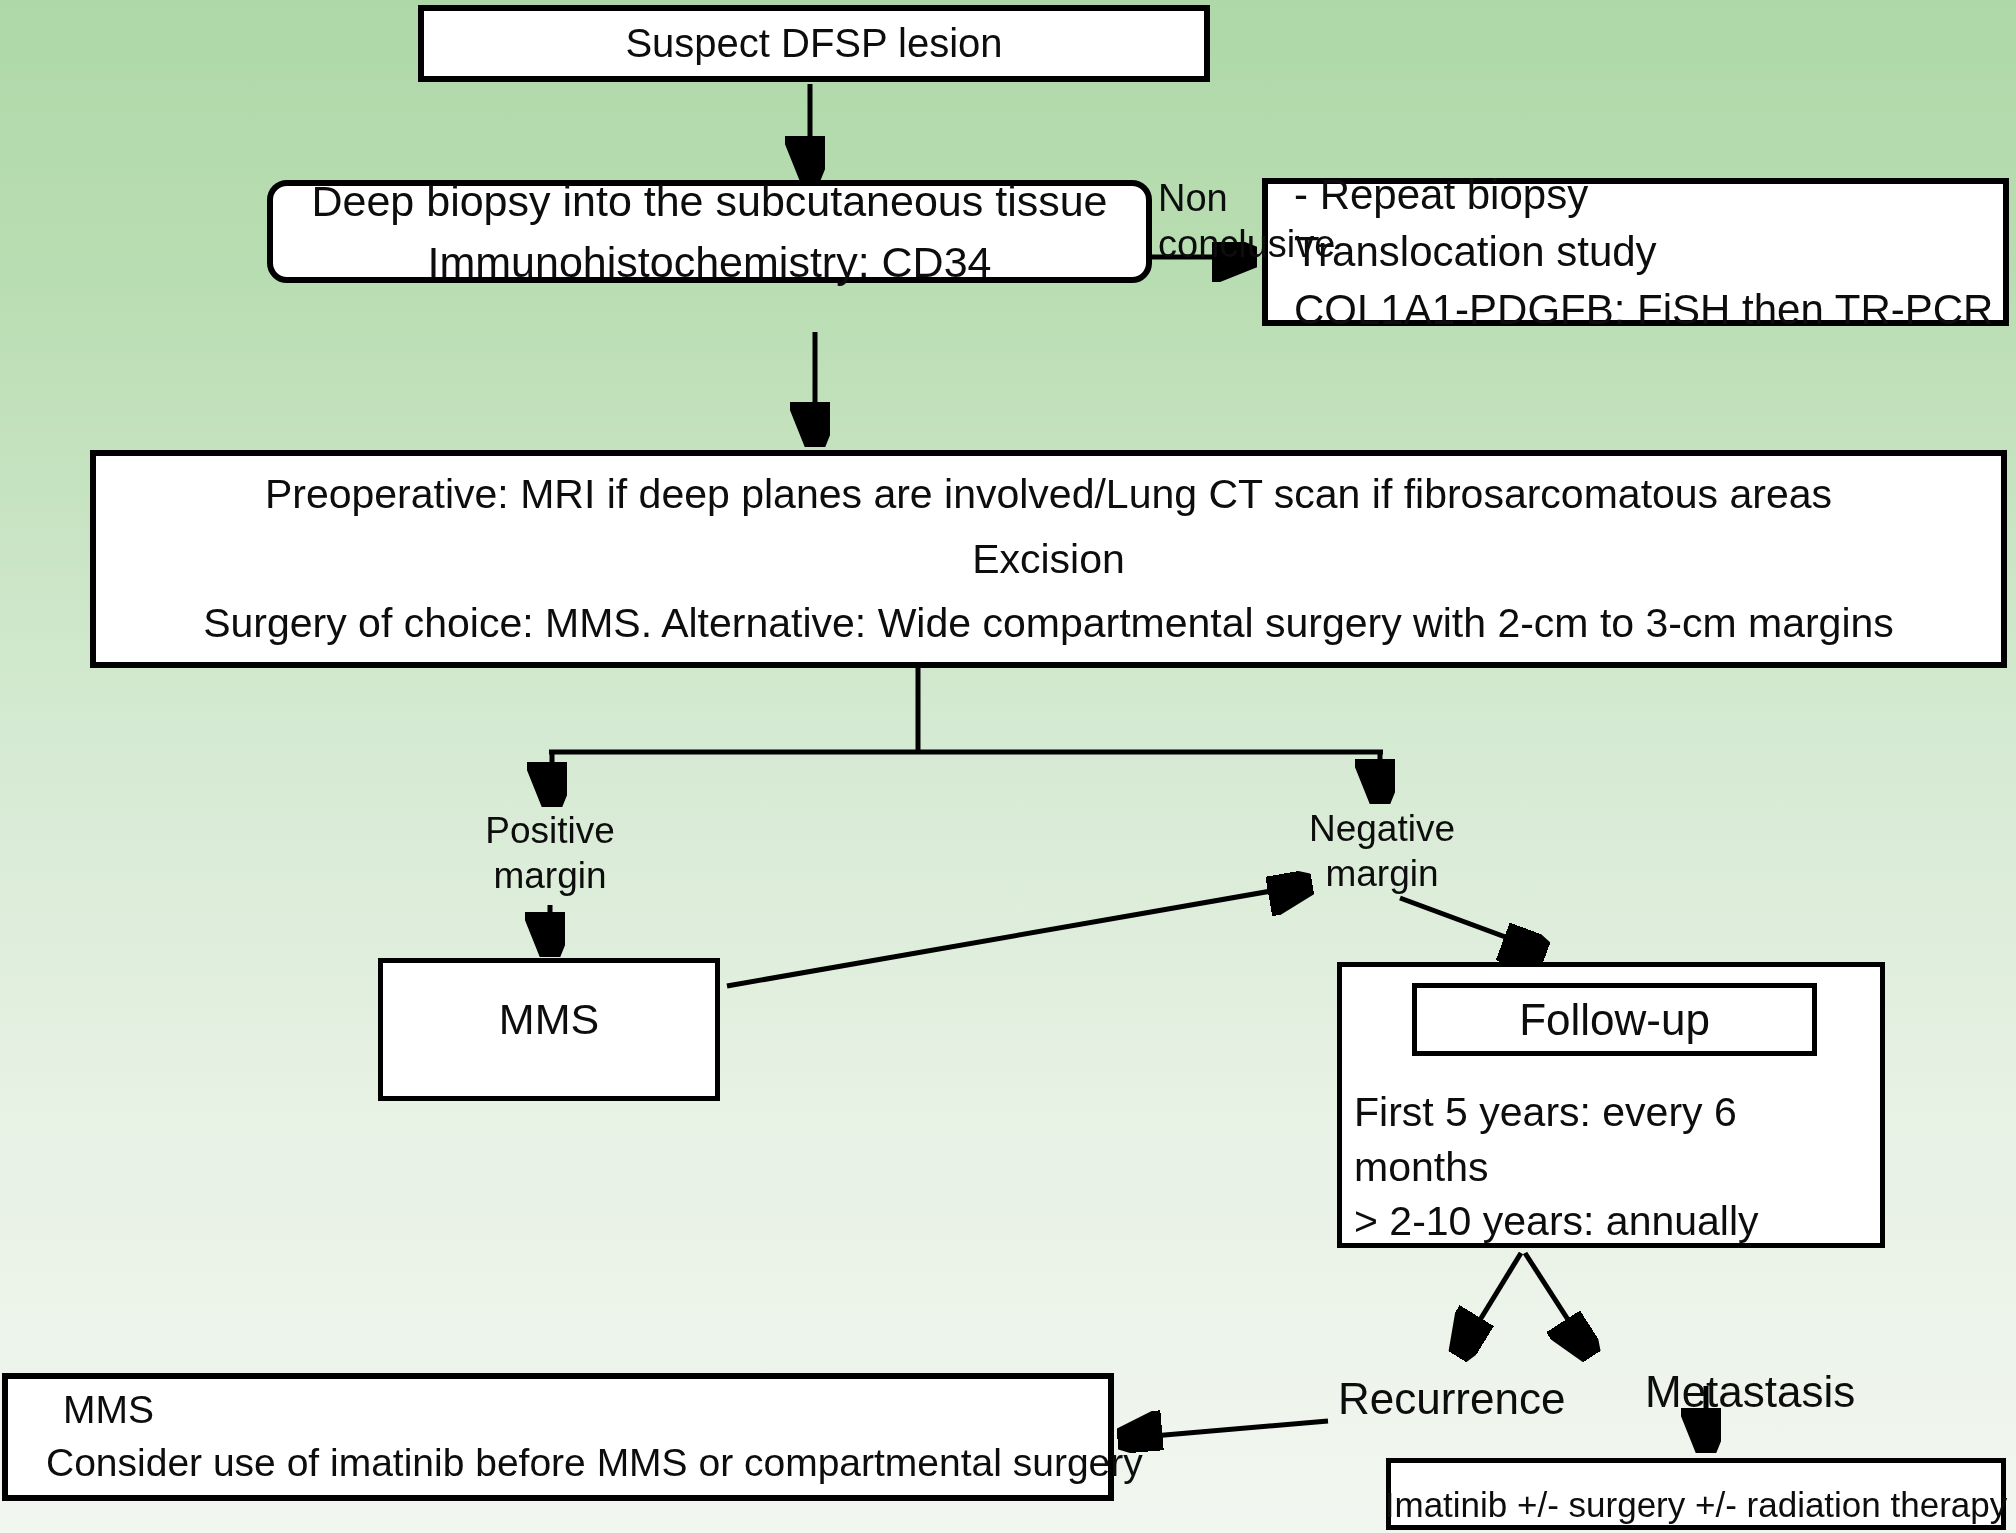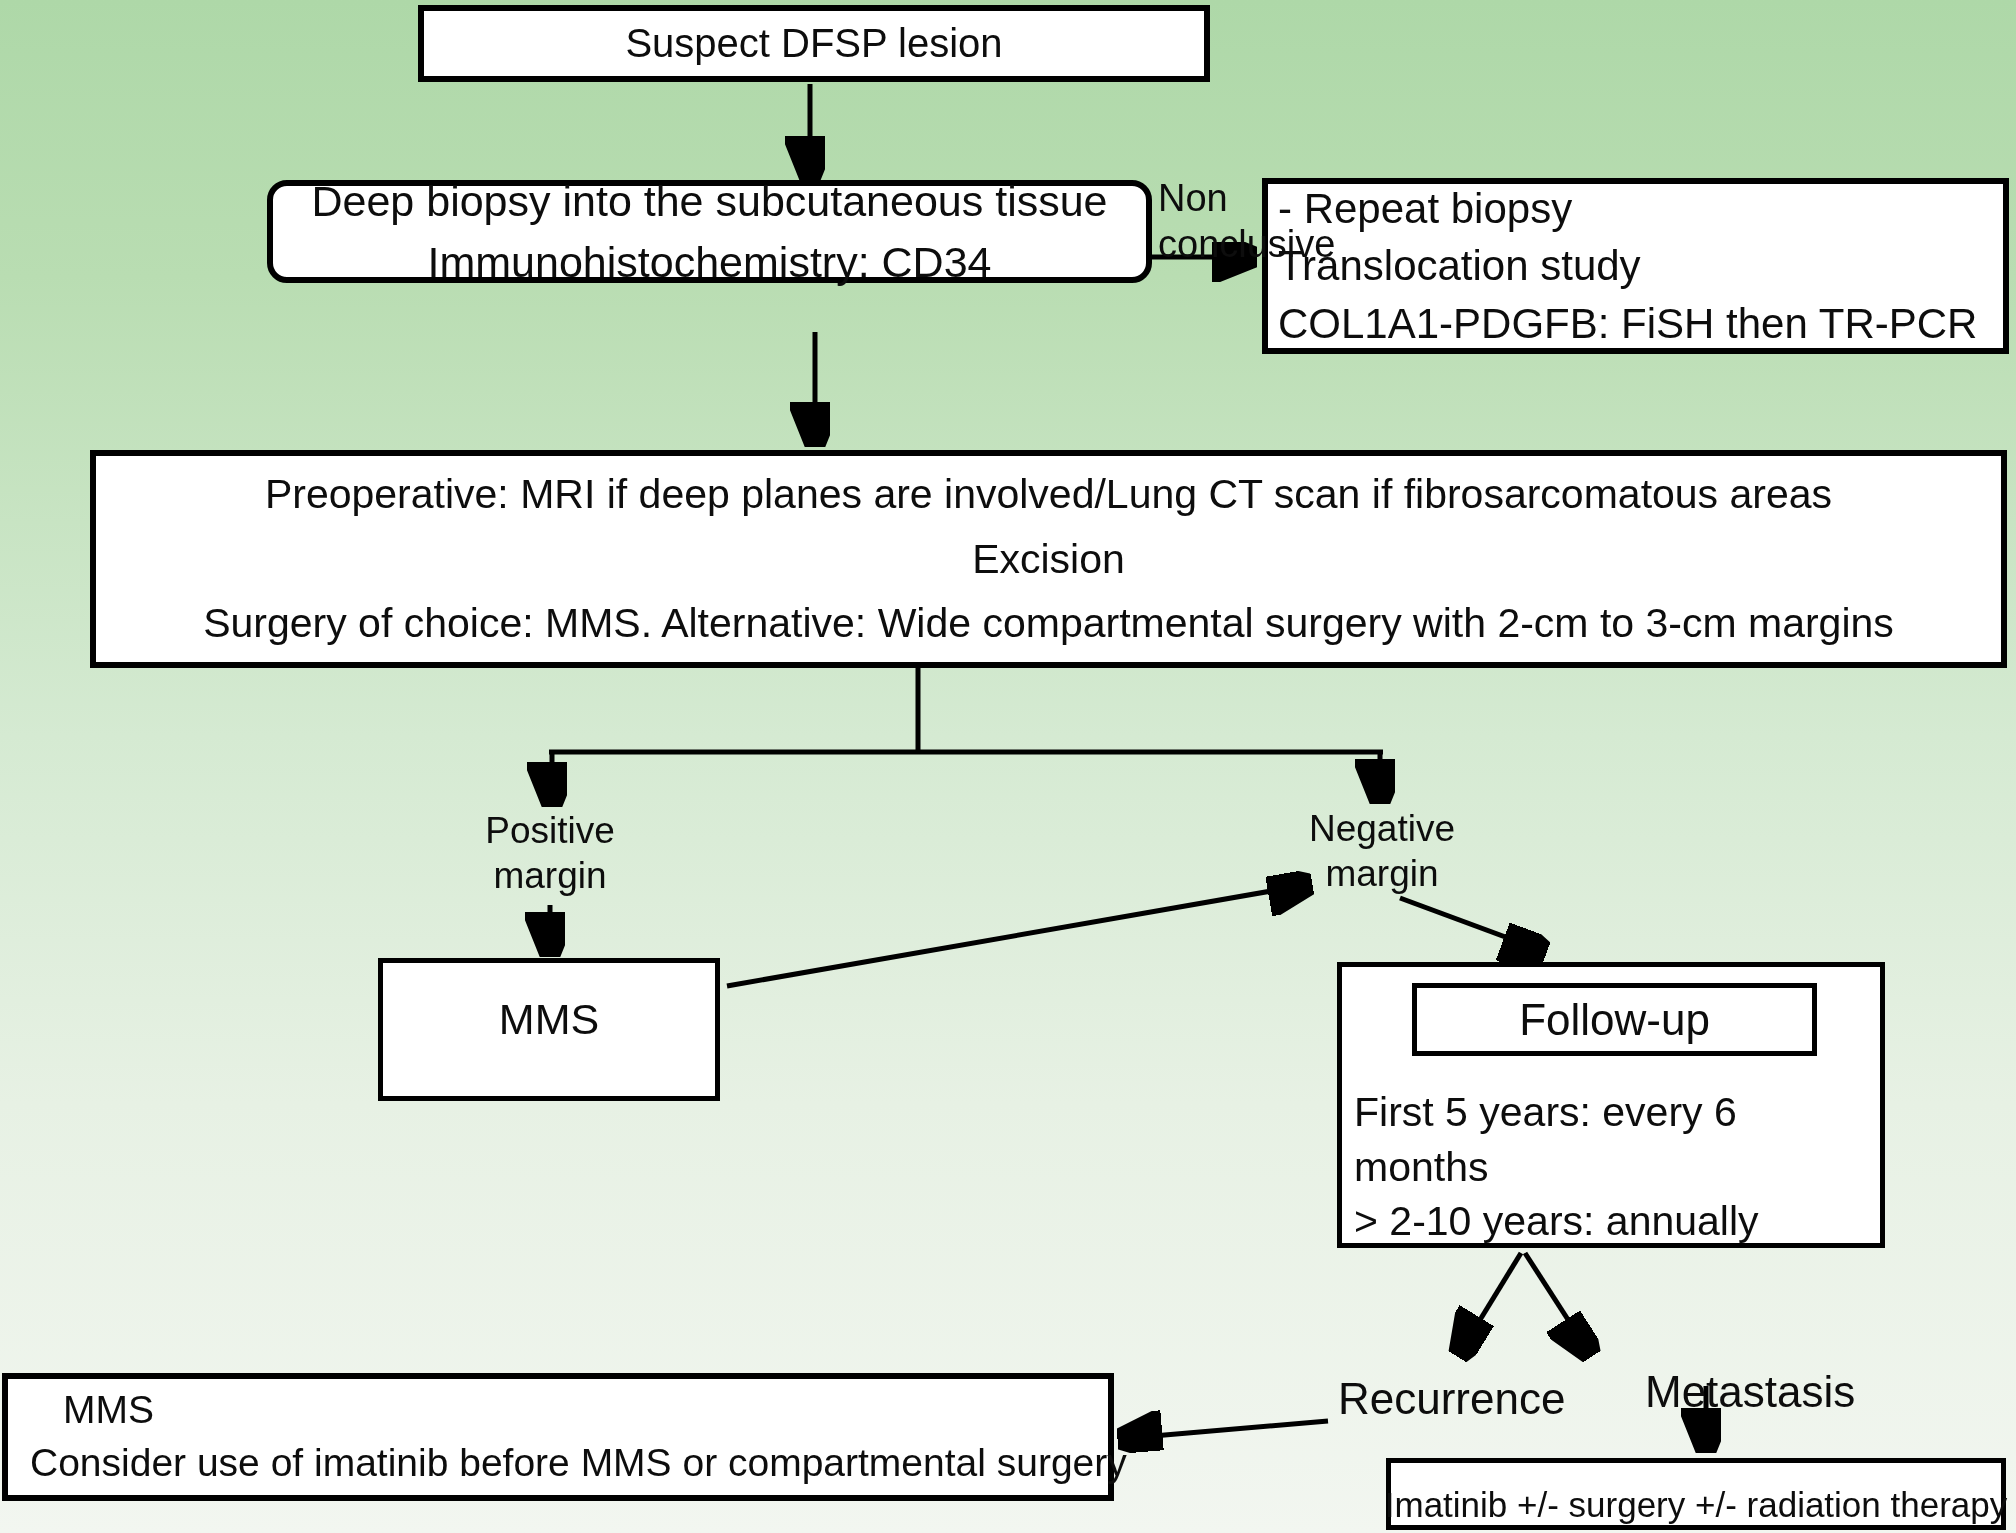--- a/index.html
+++ b/index.html
@@ -69,21 +69,21 @@
 
   <div class="box center" style="left:418px;top:5px;width:792px;height:77px;font-size:40px;">
     <div class="line">Suspect DFSP lesion</div>
   </div>
 
   <div class="box center" style="left:267px;top:180px;width:885px;height:103px;font-size:43px;line-height:1.4;border-radius:20px;">
     <div class="line">Deep biopsy into the subcutaneous tissue</div>
     <div class="line">Immunohistochemistry: CD34</div>
   </div>
 
-  <div class="box left" style="left:1262px;top:178px;width:747px;height:176px;font-size:42px;line-height:1.36;padding-left:10px;">
+  <div class="box left" style="left:1262px;top:178px;width:747px;height:148px;font-size:42px;line-height:1.36;padding-left:26px;">
     <div class="line">- Repeat biopsy</div>
     <div class="line">Translocation study</div>
     <div class="line">COL1A1-PDGFB: FiSH then TR-PCR</div>
   </div>
 
   <div class="box center" style="left:90px;top:450px;width:1917px;height:218px;font-size:41px;line-height:1.58;text-align:center;">
     <div class="line">Preoperative: MRI if deep planes are involved/Lung CT scan if fibrosarcomatous areas</div>
     <div class="line">Excision</div>
     <div class="line">Surgery of choice: MMS. Alternative: Wide compartmental surgery with 2-cm to 3-cm margins</div>
   </div>
@@ -98,21 +98,21 @@
     </div>
     <div style="margin-top:118px;padding-left:12px;font-size:41px;line-height:1.33;">
       <div class="line">First 5 years: every 6</div>
       <div class="line">months</div>
       <div class="line">&gt; 2-10 years: annually</div>
     </div>
   </div>
 
   <div class="box left" style="left:2px;top:1373px;width:1112px;height:128px;font-size:39px;line-height:1.35;">
     <div class="line" style="padding-left:55px;">MMS</div>
-    <div class="line" style="padding-left:22px;">Consider use of imatinib before MMS or compartmental surgery</div>
+    <div class="line" style="padding-left:22px;margin-left:16px;">Consider use of imatinib before MMS or compartmental surgery</div>
   </div>
 
   <div class="box center thin" style="left:1386px;top:1458px;width:620px;height:72px;font-size:35px;justify-content:flex-end;">
     <div class="line">Imatinib +/- surgery +/- radiation therapy</div>
   </div>
 
   <div class="lbl" style="left:1158px;top:175px;width:190px;text-align:left;font-size:38px;">
     <div>Non</div>
     <div>conclusive</div>
   </div>

